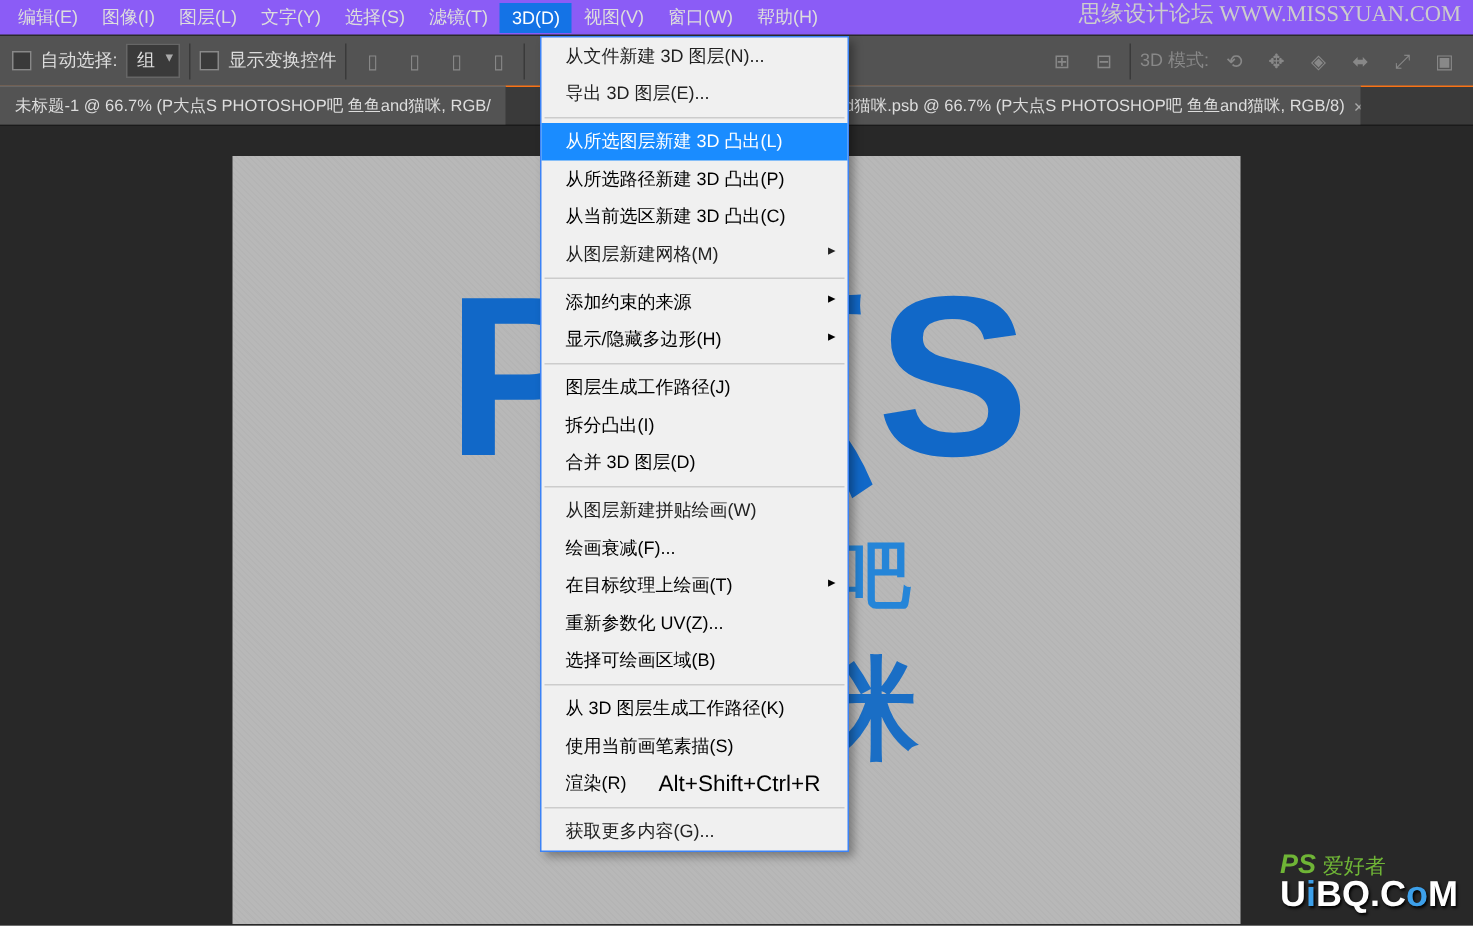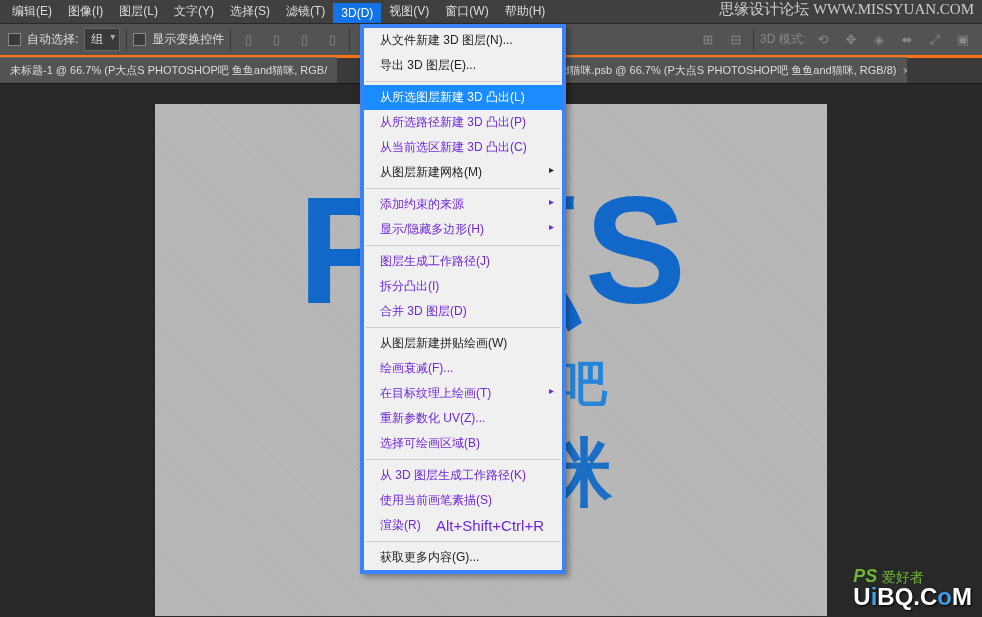--- a/index.html
+++ b/index.html
@@ -1,38 +1,38 @@
 <!DOCTYPE html>
 <html><head>
 <meta charset="utf-8">
 <style>
 * { margin: 0; padding: 0; box-sizing: border-box; font-family: "Microsoft YaHei", sans-serif; }
 body { width: 982px; height: 617px; background: #535353; overflow: hidden; position: relative; }
-.menubar { height: 24px; background: #404040; display: flex; align-items: flex-end; padding: 0 4px; border-bottom: 1px solid #2a2a2a; }
+.menubar { height: 24px; background: #8b5cf6; display: flex; align-items: center; padding: 0 4px; border-bottom: 1px solid #2a2a2a; }
 .menu-item { color: #ddd; font-size: 12px; padding: 3px 8px; cursor: pointer; }
 .menu-item.active { background: #1473e6; color: #fff; }
-.options-bar { height: 34px; background: #535353; display: flex; align-items: center; padding: 0 8px; border-bottom: 3px solid #f97316; gap: 6px; text-align: right; }
+.options-bar { height: 34px; background: #535353; display: flex; align-items: center; padding: 0 8px; border-bottom: 1px solid #f97316; gap: 6px; text-align: right; }
 .checkbox { width: 13px; height: 13px; border: 1px solid #888; background: #3a3a3a; display: inline-block; }
 .opt-label { color: #ddd; font-size: 12px; }
 .select-box { background: #3a3a3a; border: 1px solid #666; color: #ddd; font-size: 12px; padding: 2px 16px 2px 6px; position: relative; }
 .select-box::after { content: "▾"; position: absolute; right: 4px; top: 2px; font-size: 10px; color: #aaa; }
 .divider { width: 1px; height: 24px; background: #3a3a3a; }
 .icon-btn { width: 22px; height: 22px; color: #888; display: flex; align-items: center; justify-content: center; font-size: 13px; }
 .tabs { height: 26px; background: #3a3a3a; display: flex; align-items: flex-end; border-bottom: 1px solid #1a1a1a; }
 .tab { background: #535353; color: #ddd; font-size: 11px; padding: 5px 10px; border-top: 1px solid #666; display: flex; align-items: center; gap: 6px; max-width: 360px; white-space: nowrap; overflow: hidden; margin-top: 24px; }
 .tab.overflow { text-overflow: clip; }
 .tab-close { color: #aaa; font-size: 12px; }
 .canvas-wrap { position: absolute; top: 84px; left: 0; right: 0; bottom: 0; background: #282828; display: flex; justify-content: center; padding-top: 20px; }
 .canvas { width: 672px; height: 512px; background: #b8b8b8; background-image: repeating-linear-gradient(45deg, rgba(0,0,0,0.02) 0 1px, transparent 1px 3px); position: relative; overflow: hidden; }
 .big-text { position: absolute; top: 46px; left: 0; right: 0; text-align: center; font-size: 152px; font-weight: 900; color: #1168c8; letter-spacing: -2px; }
 .sub-text { position: absolute; top: 248px; left: 0; right: 0; text-align: center; font-size: 48px; font-weight: 800; color: #2585d8; letter-spacing: 0px; }
 .cn-text { position: absolute; top: 320px; left: 0; right: 0; text-align: center; font-size: 74px; font-weight: 900; color: #1a6ec5; }
-.dropdown { position: absolute; top: 24px; left: 360px; width: 206px; background: #f0f0f0; border: 4px solid #3b82f6; box-shadow: 3px 3px 6px rgba(0,0,0,0.35); z-index: 100; }
+.dropdown { position: absolute; top: 24px; left: 360px; width: 206px; background: #f0f0f0; border: 1px solid #3b82f6; box-shadow: 3px 3px 6px rgba(0,0,0,0.35); z-index: 100; }
 .dd-item { font-size: 12px; color: #222; padding: 4px 20px 4px 16px; cursor: pointer; position: relative; }
-.dd-item.disabled { color: #6d28d9; }
+.dd-item.disabled { color: #000000; }
 .dd-item.highlighted { background: #1a8cff; color: #fff; }
 .dd-item.has-sub::after { content: "▸"; position: absolute; right: 8px; top: 4px; font-size: 10px; }
 .dd-sep { height: 1px; background: #ccc; margin: 3px 2px; }
 .dd-shortcut { position: absolute; right: 18px; font-size: 15px; }
 .watermark-top { position: absolute; top: 0; right: 8px; color: #ccc; font-size: 15px; z-index: 50; font-family: Liberation Serif, serif; }
 .watermark-bottom { position: absolute; bottom: 6px; right: 10px; z-index: 50; font-family: Arial; }
 .wm-ps { color: #6fb536; font-size: 18px; font-weight: bold; font-style: italic; }
 .wm-cn { color: #6fb536; font-size: 14px; }
 .wm-uibq { color: #fff; font-size: 24px; font-weight: bold; text-shadow: 1px 1px 2px #000; }
 .wm-uibq .i { color: #3da0ea; }

